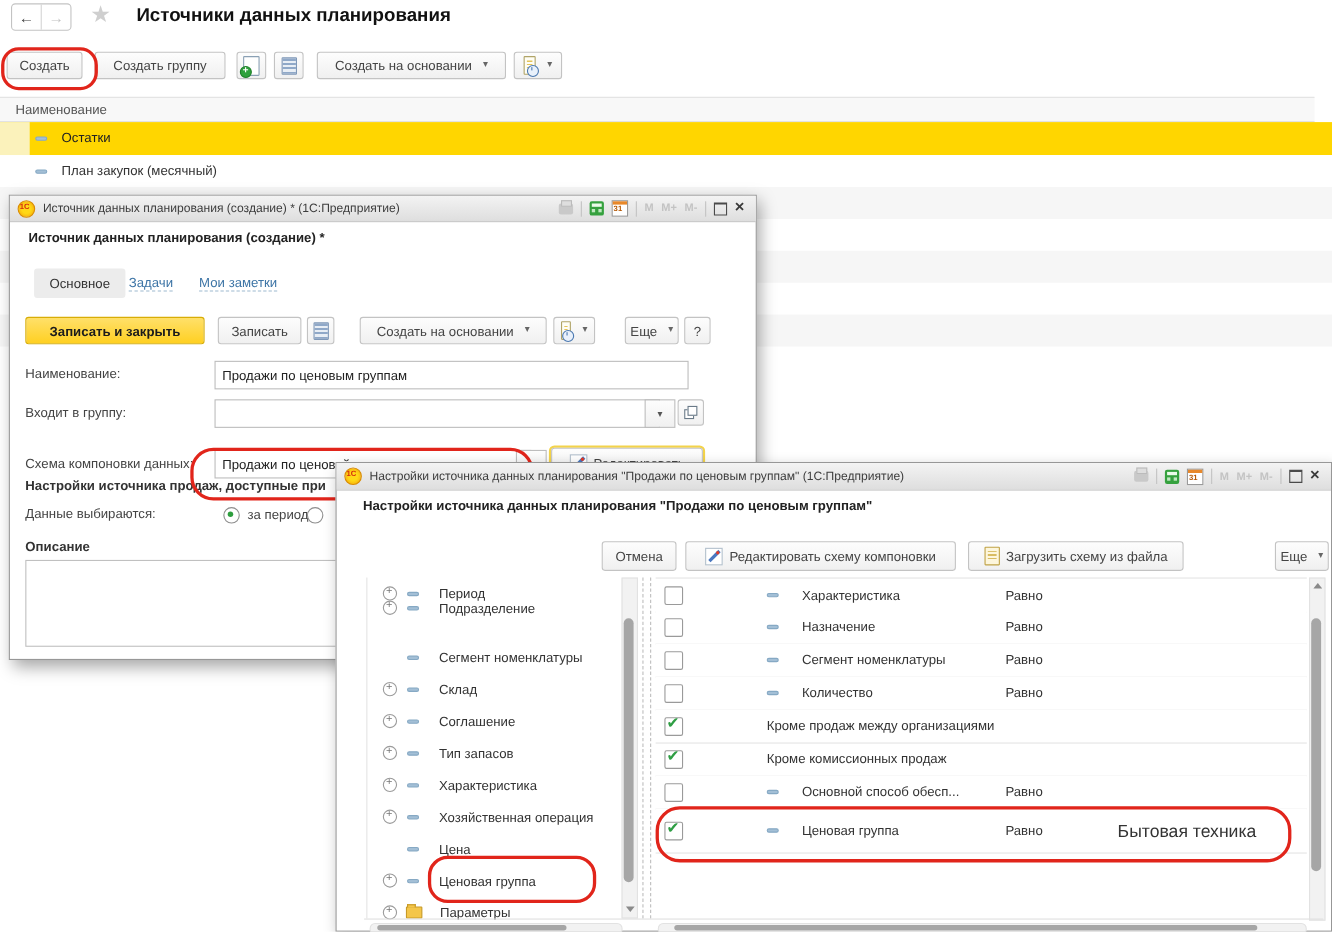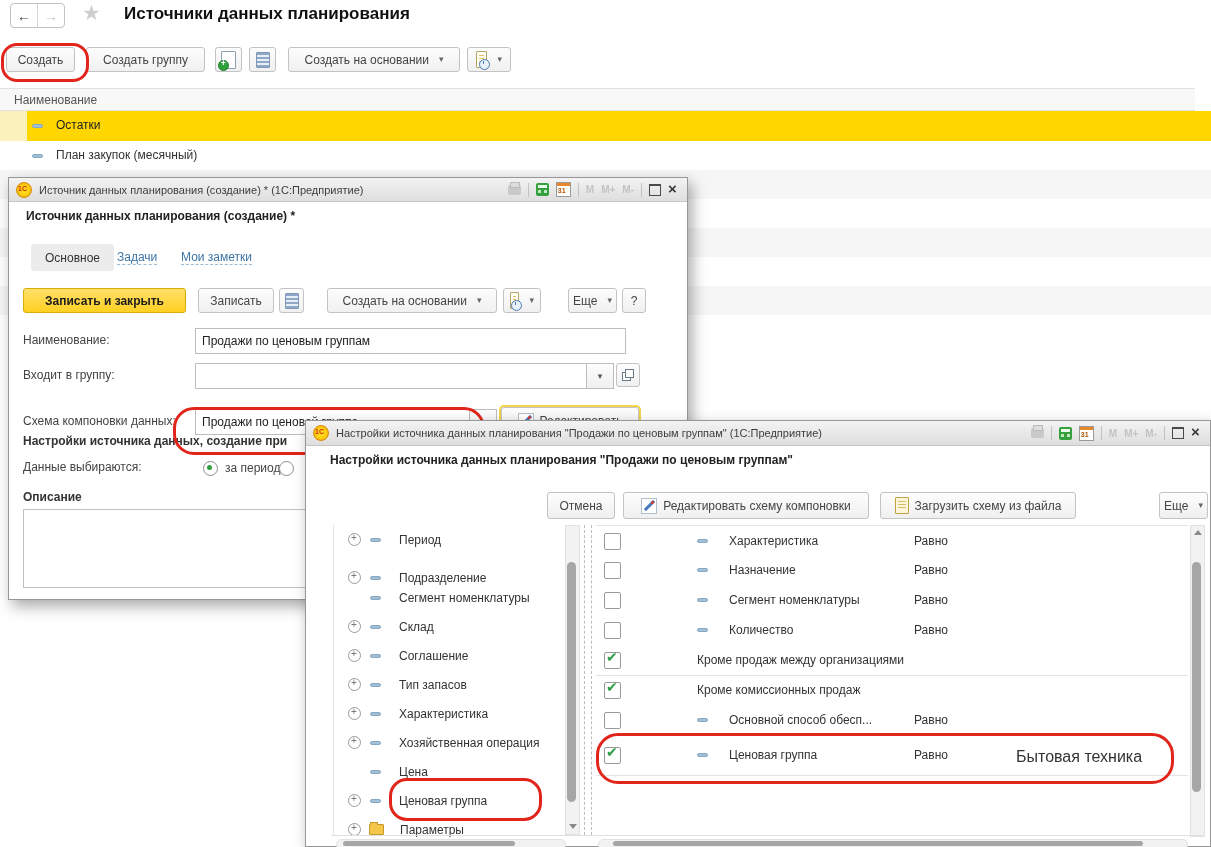--- a/index.html
+++ b/index.html
@@ -245,21 +245,21 @@
   <div class="f-label" style="left:14px;top:236px;">Схема компоновки данных:</div>
   <div class="input" style="left:186px;top:231px;width:274px;">
       <span>Продажи по ценовой группе</span>
     </div>
   <div class="arrow-box" style="left:460px;top:231px;"></div>
   <div class="btn btn-glow" style="left:492px;top:229px;width:138px;height:27px;">
     <span class="ic-wand"></span>
     <span>Редактировать</span>
   </div>
 
-  <div class="f-label-b" style="left:14px;top:256px;">Настройки источника данных, создание при</div>
+  <div class="f-label-b" style="left:14px;top:256px;">Настройки источника продаж, доступные при</div>
 
   <div class="f-label" style="left:14px;top:282px;">Данные выбираются:</div>
   <span class="radio on" style="left:194px;top:283px;"></span>
   <div class="f-label" style="left:216px;top:283px;">за период</div>
   <span class="radio" style="left:270px;top:283px;"></span>
 
   <div class="f-label-b" style="left:14px;top:312px;">Описание</div>
   <div class="textarea" style="left:14px;top:331px;width:650px;height:77px;"></div>
 
   <div class="annot" style="left:164px;top:229px;width:306px;height:42px;border-radius:21px;"></div>
@@ -303,21 +303,21 @@
       <span>Еще</span>
     </div>
 
   <div class="hline" style="left:27px;top:104px;width:0;height:310px;border-top:none;border-left:1px solid #e4e4e4;"></div>
 
   <div class="tree-row" style="top:104px;">
     <span class="expander"></span>
     <span class="dash" style="margin-right:18px;"></span>
     <span class="tree-label">Период</span>
   </div>
-  <div class="tree-row" style="top:142px;">
+  <div class="tree-row" style="top:117px;">
     <span class="expander"></span>
     <span class="dash" style="margin-right:18px;"></span>
     <span class="tree-label">Подразделение</span>
   </div>
   <div class="tree-row" style="top:162px;">
     <span class="expander" style="visibility: hidden;"></span>
     <span class="dash" style="margin-right:18px;"></span>
     <span class="tree-label">Сегмент номенклатуры</span>
   </div>
   <div class="tree-row" style="top:191px;">

